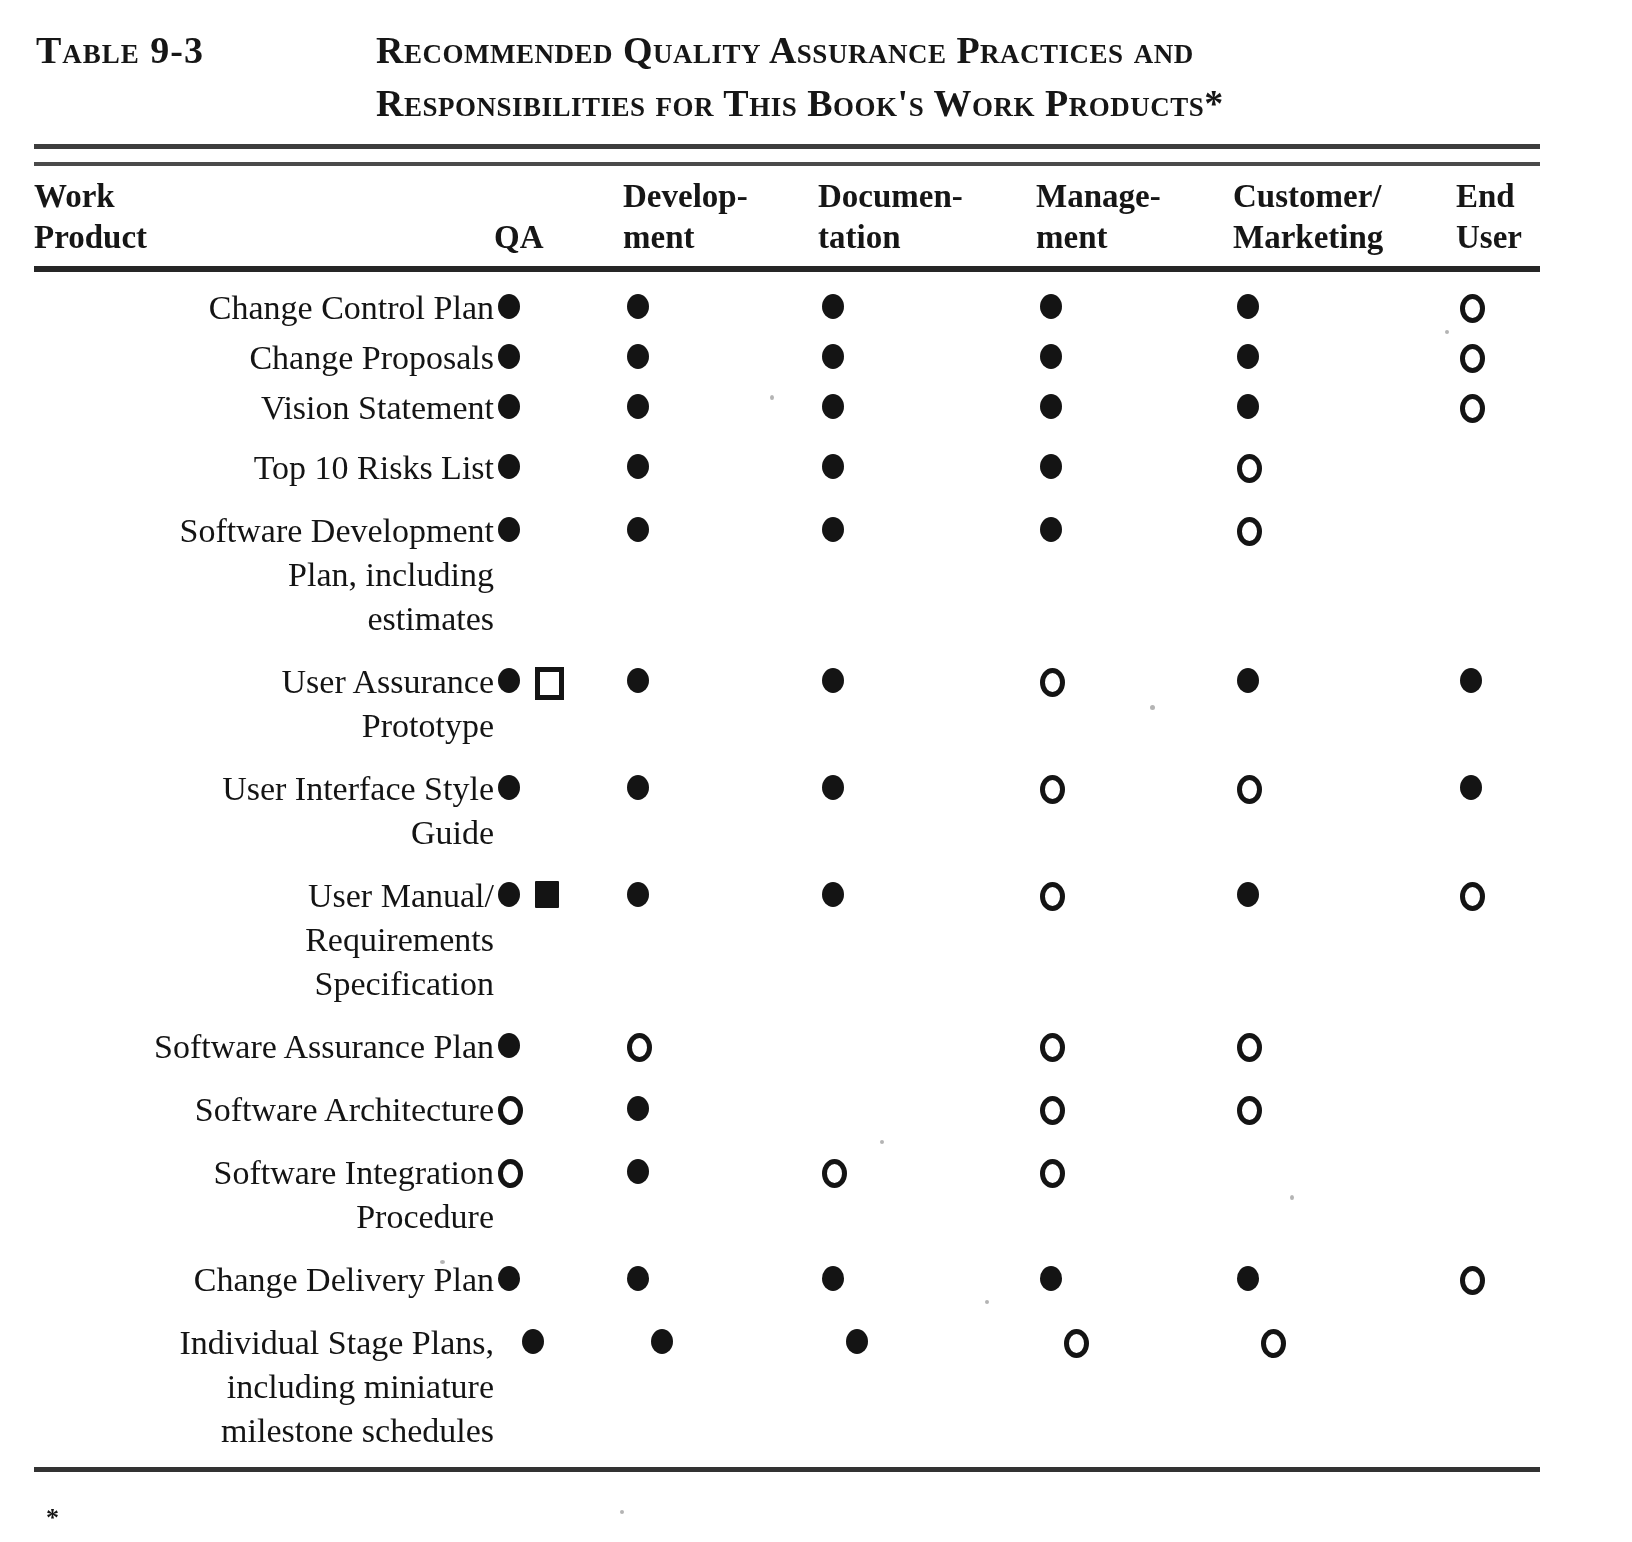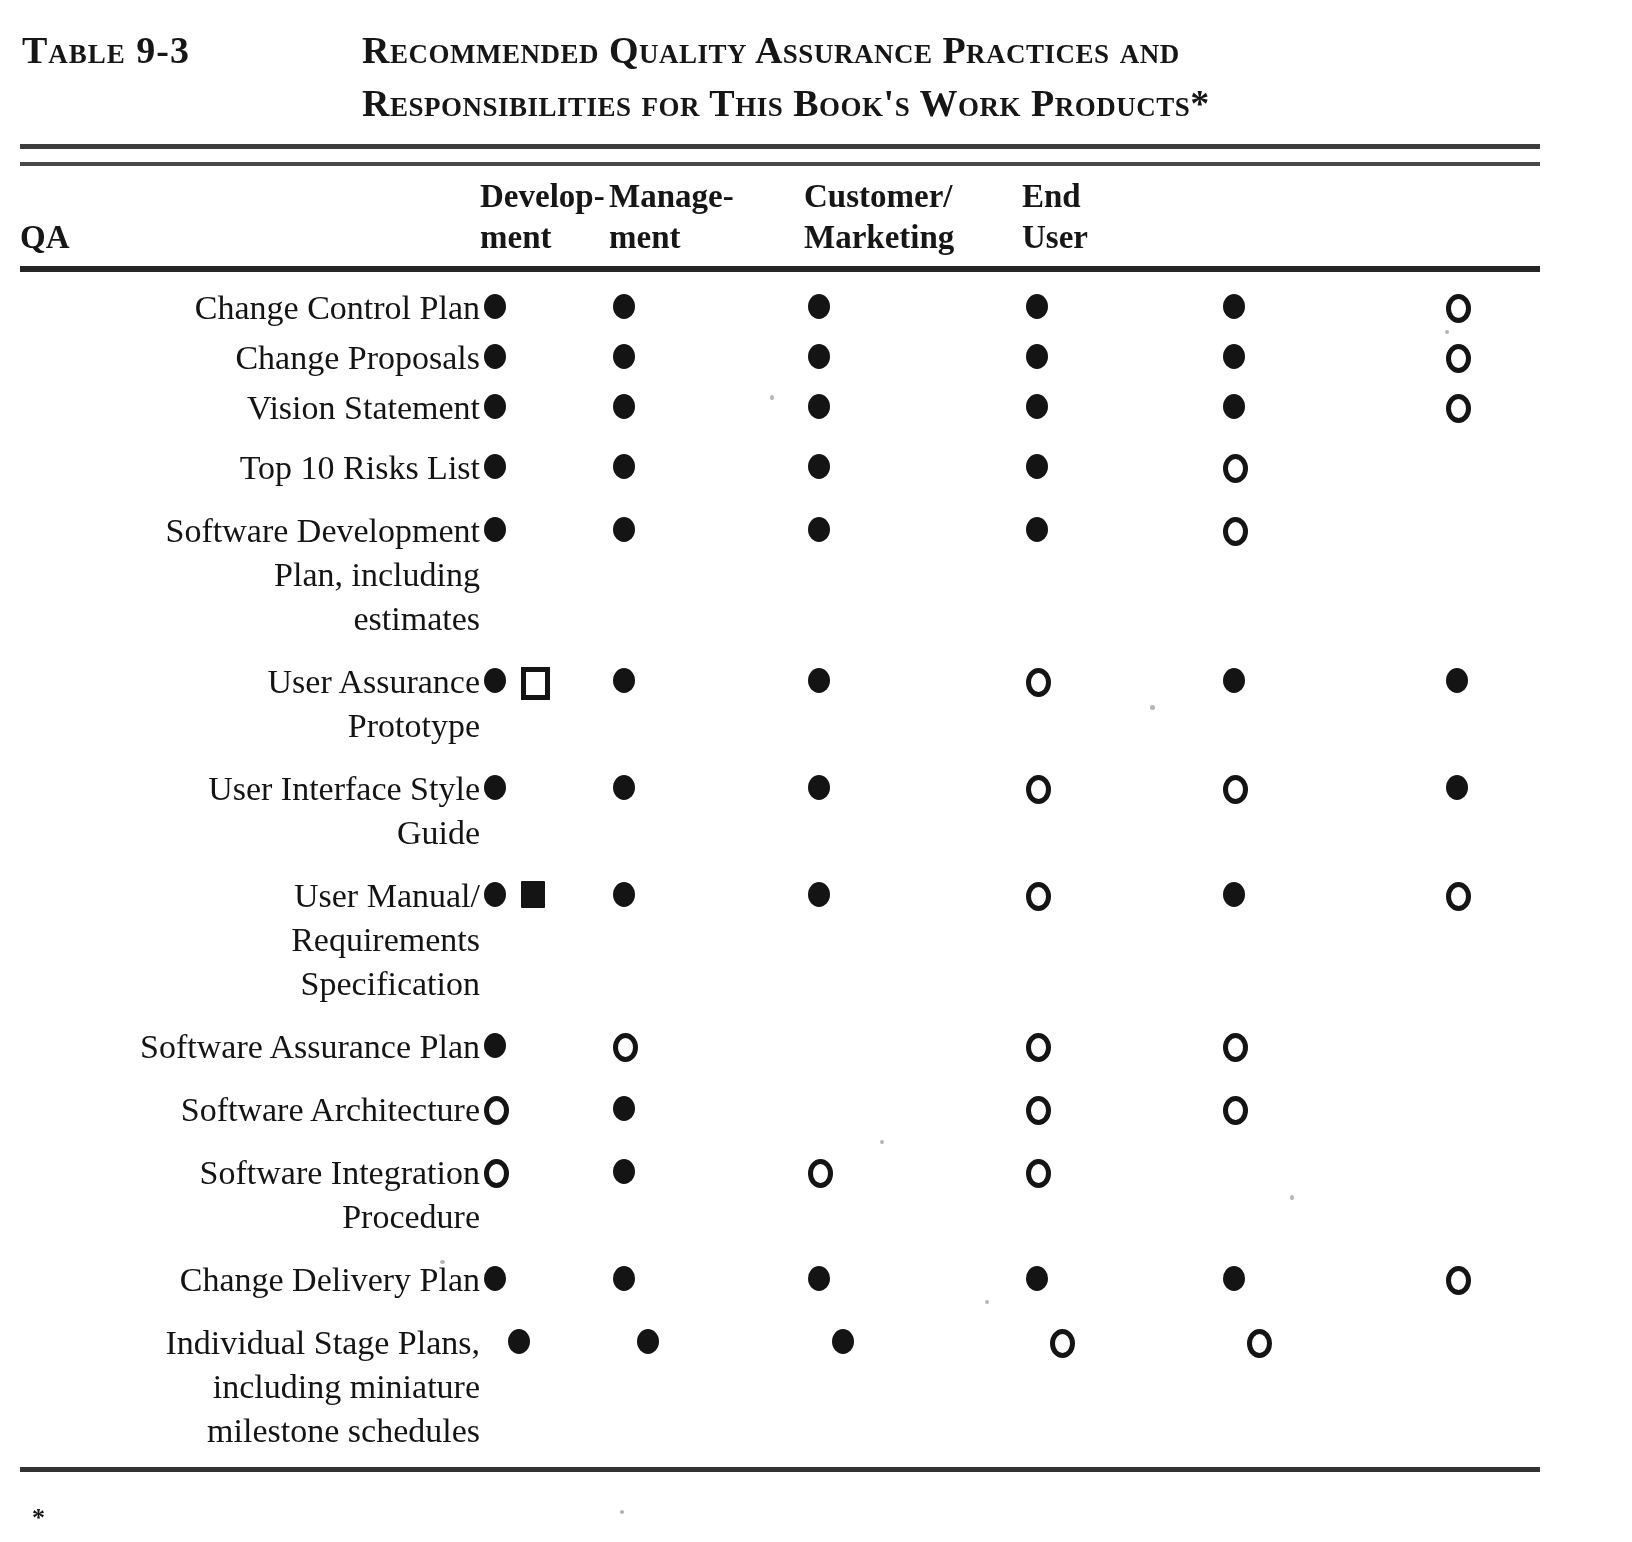--- a/index.html
+++ b/index.html
@@ -4,21 +4,21 @@
 <style>
   html,body{margin:0;padding:0;background:#ffffff;}
   .page{
     position:relative;
     width:1632px;height:1542px;
     background:#fff;
     color:#111;
     font-family:"Liberation Serif","DejaVu Serif",serif;
     overflow:hidden;
     box-sizing:border-box;
-    padding:24px 92px 0 20px;
+    padding:24px 92px 0 34px;
   }
   
   .caption{position:relative;min-height:118px;}
   .table-no{
     position:absolute;left:2px;top:4px;
     font-weight:bold;font-variant:small-caps;
     font-size:38px;letter-spacing:1px;color:#161616;
   }
   .table-title{
     margin-left:342px;
@@ -81,23 +81,27 @@
 
   <header class="caption">
     <div class="table-no">Table 9-3</div>
     <div class="table-title">Recommended Quality Assurance Practices and
 Responsibilities for This Book's Work Products*</div>
   </header>
 
   <div class="rule-double"></div>
 
   <div class="grid hrow">
+    <div class="hcell">Work
+Product</div>
     <div class="hcell">QA</div>
     <div class="hcell">Develop-
 ment</div>
+    <div class="hcell">Documen-
+tation</div>
     <div class="hcell">Manage-
 ment</div>
     <div class="hcell">Customer/
 Marketing</div>
     <div class="hcell">End
 User</div>
   </div>
 
   <div class="rule-heavy"></div>
 

